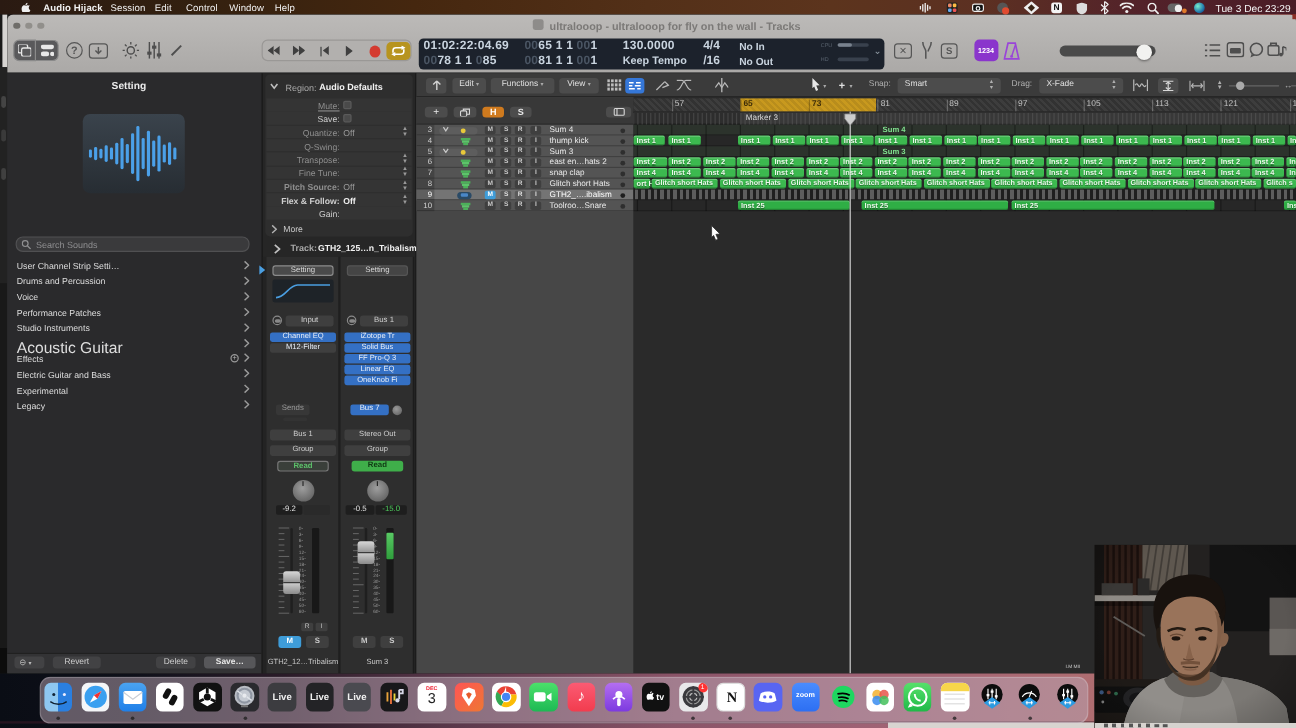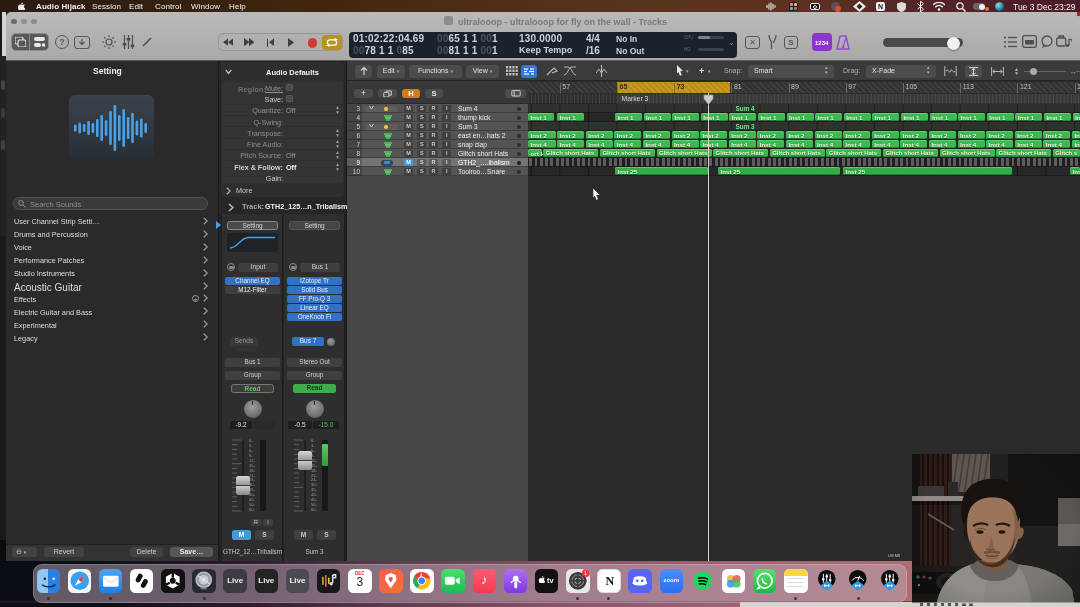--- a/index.html
+++ b/index.html
@@ -255,21 +255,21 @@
       <svg width="5" height="8" viewBox="0 0 5 8">
         <path d="M0.8 0.8 L4.2 4 L0.8 7.2" stroke="#9a9a9a" stroke-width="1.2" fill="none"></path>
       </svg>
     </div>
     <div style="left:14px;top:269.0px;font-size:7.3px;color:#dedede;">Studio Instruments</div>
     <div style="left:203px;top:268.6px;width:5px;height:8px;">
       <svg width="5" height="8" viewBox="0 0 5 8">
         <path d="M0.8 0.8 L4.2 4 L0.8 7.2" stroke="#9a9a9a" stroke-width="1.2" fill="none"></path>
       </svg>
     </div>
-    <div style="left:14px;top:281.9px;font-size:10px;color:#dedede;">Acoustic Guitar</div>
+    <div style="left:14px;top:281.9px;font-size:13px;color:#dedede;">Acoustic Guitar</div>
     <div style="left:203px;top:281.5px;width:5px;height:8px;">
       <svg width="5" height="8" viewBox="0 0 5 8">
         <path d="M0.8 0.8 L4.2 4 L0.8 7.2" stroke="#9a9a9a" stroke-width="1.2" fill="none"></path>
       </svg>
     </div>
     <div style="left:14px;top:294.79999999999995px;font-size:7.3px;color:#dedede;">Effects</div>
     <div style="left:192px;top:295.4px;width:7px;height:7px;border:1px solid #9a9a9a;border-radius:50%;color:#bbb;font-size:6px;text-align:center;line-height:6px;">+</div>
     <div style="left:203px;top:294.4px;width:5px;height:8px;">
       <svg width="5" height="8" viewBox="0 0 5 8">
         <path d="M0.8 0.8 L4.2 4 L0.8 7.2" stroke="#9a9a9a" stroke-width="1.2" fill="none"></path>
@@ -299,42 +299,42 @@
     <div style="left:44px;top:546.5px;width:40px;height:10.5px;background:#424244;border-radius:3px;color:#cfcfcf;font-size:7px;text-align:center;line-height:10px;">Revert</div>
     <div style="left:130px;top:546.5px;width:33px;height:10.5px;background:#424244;border-radius:3px;color:#cfcfcf;font-size:7px;text-align:center;line-height:10px;">Delete</div>
     <div style="left:170px;top:546.5px;width:43px;height:10.5px;background:#57575a;border-radius:3px;color:#e8e8e8;font-size:7px;font-weight:bold;text-align:center;line-height:10px;">Save…</div>
     <div style="left:218px;top:61px;width:129px;height:500px;background:#262626;border-left:1px solid #1a1a1a;border-right:1px solid #1a1a1a;"></div>
     <div style="left:221px;top:62px;width:123px;height:135px;background:#2e2e2e;border-radius:4px;"></div>
     <div style="left:225px;top:69px;width:7px;height:6px;">
       <svg width="7" height="6" viewBox="0 0 7 6">
         <path d="M0.8 1 L3.5 4.5 L6.2 1" stroke="#c0c0c0" stroke-width="1.3" fill="none"></path>
       </svg>
     </div>
-    <div style="left:238px;top:85px;font-size:7.5px;color:#a8a8a8;font-weight:bold;">Region:</div>
+    <div style="left:238px;top:69px;font-size:7.5px;color:#a8a8a8;">Region:</div>
     <div style="left:266px;top:67.5px;font-size:7.5px;color:#f2f2f2;font-weight:bold;">Audio Defaults</div>
     <div style="left:222px;top:82.0px;width:121px;height:10.5px;background:#3a3a3a;opacity:0.55;"></div>
     <div style="left:0px;top:83.6px;font-size:7.2px;color:#8f8f8f;left:auto;right:797px;font-weight:normal;text-decoration:underline;">Mute:</div>
     <div style="left:286px;top:84.0px;width:6.5px;height:6.5px;background:#4a4a4a;border:1px solid #5a5a5a;border-radius:1.5px;"></div>
     <div style="left:222px;top:93.3px;width:121px;height:10.5px;background:#3a3a3a;opacity:0.55;"></div>
     <div style="left:0px;top:94.89999999999999px;font-size:7.2px;color:#cfcfcf;left:auto;right:797px;font-weight:normal;">Save:</div>
     <div style="left:286px;top:95.3px;width:6.5px;height:6.5px;background:#4a4a4a;border:1px solid #5a5a5a;border-radius:1.5px;"></div>
     <div style="left:222px;top:104.6px;width:121px;height:10.5px;background:#3a3a3a;opacity:0.55;"></div>
     <div style="left:0px;top:106.19999999999999px;font-size:7.2px;color:#8f8f8f;left:auto;right:797px;font-weight:normal;margin-left:21px;">Quantize:</div>
     <div style="left:286px;top:106.19999999999999px;font-size:7.2px;color:#9a9a9a;font-weight:normal;">Off</div>
     <div style="left:335px;top:105.1px;color:#9a9a9a;font-size:5px;line-height:5px;">▲<br>▼</div>
     <div style="left:222px;top:115.9px;width:121px;height:10.5px;background:#3a3a3a;opacity:0.55;"></div>
     <div style="left:0px;top:117.5px;font-size:7.2px;color:#8f8f8f;left:auto;right:797px;font-weight:normal;">Q-Swing:</div>
     <div style="left:222px;top:127.2px;width:121px;height:10.5px;background:#3a3a3a;opacity:0.55;"></div>
     <div style="left:0px;top:128.8px;font-size:7.2px;color:#8f8f8f;left:auto;right:797px;font-weight:normal;">Transpose:</div>
     <div style="left:335px;top:127.7px;color:#9a9a9a;font-size:5px;line-height:5px;">▲<br>▼</div>
     <div style="left:222px;top:138.5px;width:121px;height:10.5px;background:#3a3a3a;opacity:0.55;"></div>
-    <div style="left:0px;top:140.1px;font-size:7.2px;color:#8f8f8f;left:auto;right:797px;font-weight:normal;">Fine Audio:</div>
+    <div style="left:0px;top:140.1px;font-size:7.2px;color:#8f8f8f;left:auto;right:797px;font-weight:normal;">Fine Tune:</div>
     <div style="left:335px;top:139.0px;color:#9a9a9a;font-size:5px;line-height:5px;">▲<br>▼</div>
     <div style="left:222px;top:149.8px;width:121px;height:10.5px;background:#3a3a3a;opacity:0.55;"></div>
-    <div style="left:0px;top:151.4px;font-size:7.2px;color:#8f8f8f;left:auto;right:797px;font-weight:normal;">Pitch Source:</div>
+    <div style="left:0px;top:151.4px;font-size:7.2px;color:#8f8f8f;left:auto;right:797px;font-weight:bold;">Pitch Source:</div>
     <div style="left:286px;top:151.4px;font-size:7.2px;color:#9a9a9a;font-weight:normal;">Off</div>
     <div style="left:335px;top:150.3px;color:#9a9a9a;font-size:5px;line-height:5px;">▲<br>▼</div>
     <div style="left:222px;top:161.10000000000002px;width:121px;height:10.5px;background:#3a3a3a;opacity:0.55;"></div>
     <div style="left:0px;top:162.70000000000002px;font-size:7.2px;color:#cfcfcf;left:auto;right:797px;font-weight:bold;">Flex &amp; Follow:</div>
     <div style="left:286px;top:162.70000000000002px;font-size:7.2px;color:#f0f0f0;font-weight:bold;">Off</div>
     <div style="left:335px;top:161.60000000000002px;color:#9a9a9a;font-size:5px;line-height:5px;">▲<br>▼</div>
     <div style="left:222px;top:172.4px;width:121px;height:10.5px;background:#3a3a3a;opacity:0.55;"></div>
     <div style="left:0px;top:174.0px;font-size:7.2px;color:#cfcfcf;left:auto;right:797px;font-weight:normal;">Gain:</div>
     <div style="left:226px;top:187px;width:5px;height:8px;">
       <svg width="5" height="8" viewBox="0 0 5 8">

